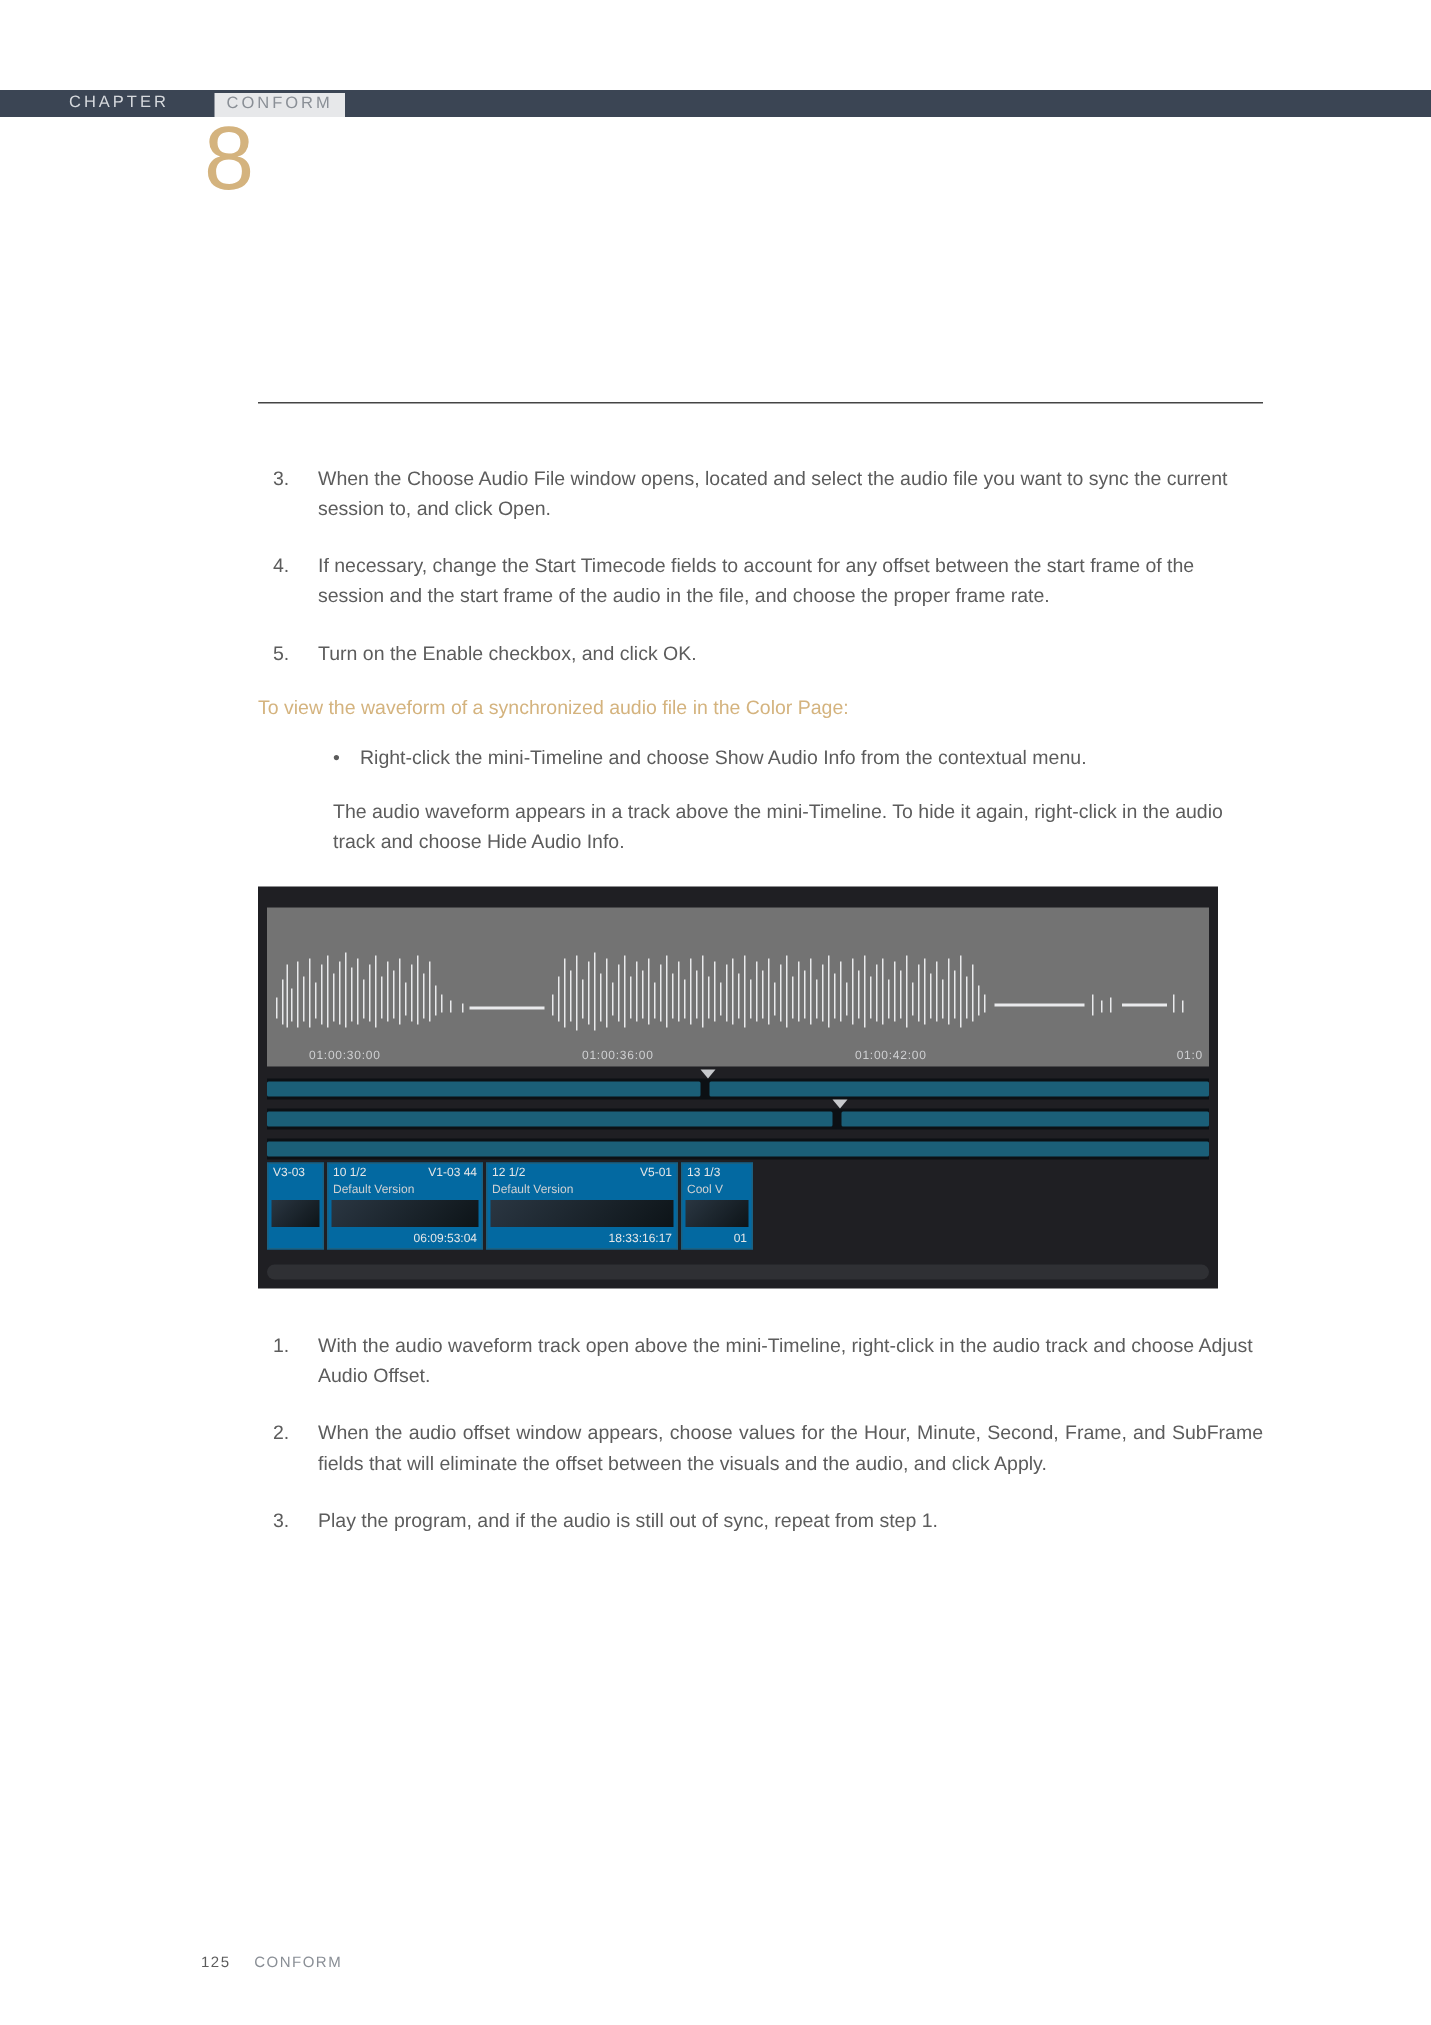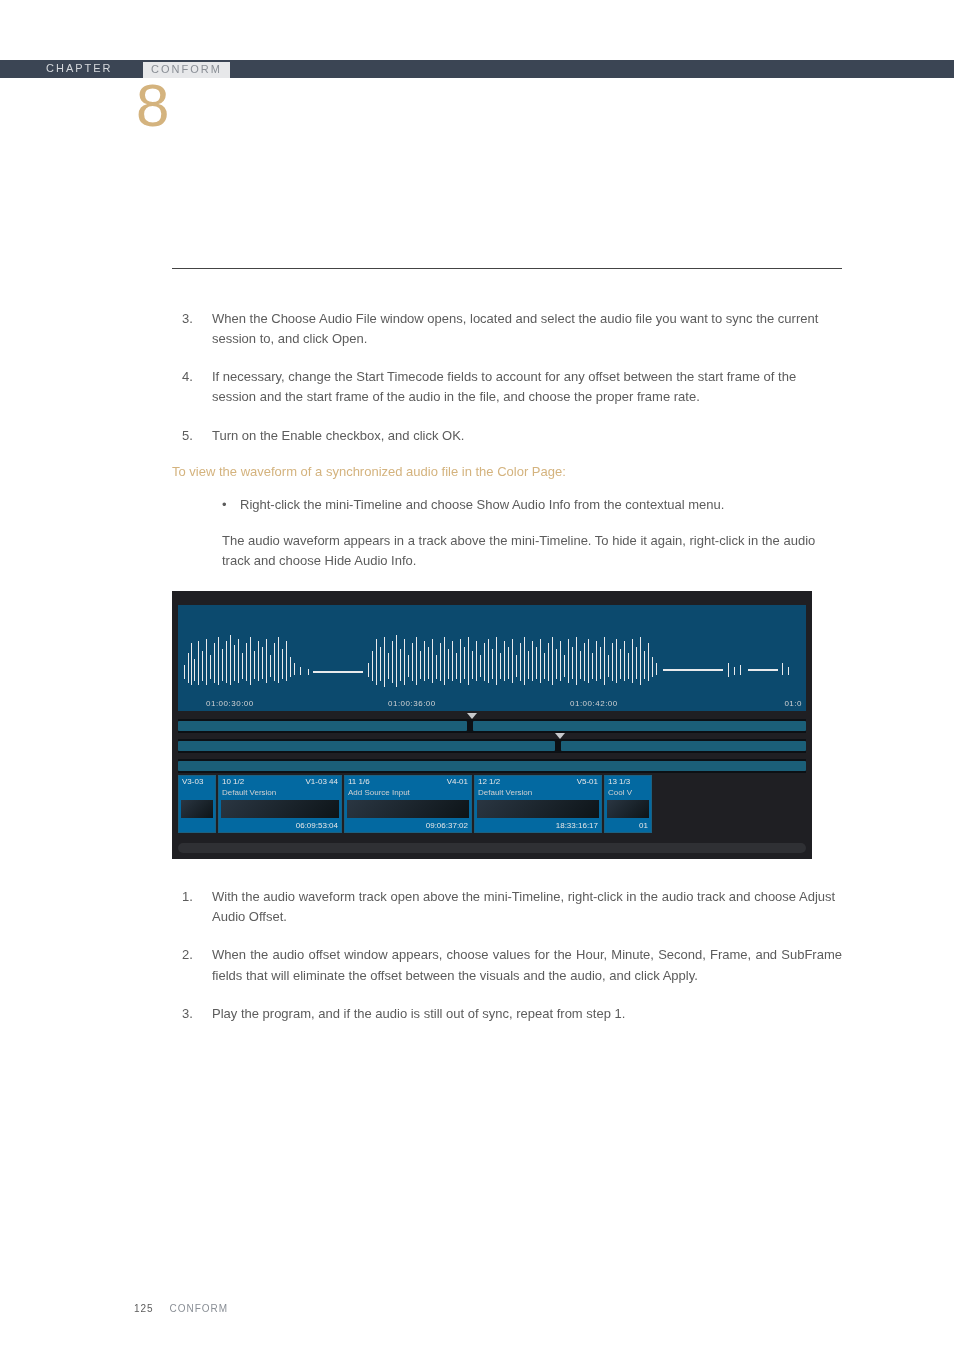--- a/index.html
+++ b/index.html
@@ -106,21 +106,21 @@
     margin-bottom: 28px;
     position: relative;
     overflow: hidden;
   }
   .waveform-area {
     position: absolute;
     top: 14px;
     left: 6px;
     right: 6px;
     height: 106px;
-    background: #0c4a6e;
+    background: #737373;
   }
   .wave {
     position: absolute;
     bottom: 18px;
     left: 0;
     right: 0;
     height: 60px;
   }
   .tc {
     position: absolute;
@@ -401,33 +401,26 @@
     <div class="track" style="top:168px">
       <div class="track-seg" style="left:0;width:100%"></div>
     </div>
 
     <div class="clips-row" id="clips-row">
         <div class="clip" style="width: 38px;">
           <div class="clip-title">V3-03</div>
           <div class="clip-thumb"></div>
           <div class="clip-tc" style="left: 3px;">0:00:00</div>
         </div>
-        <div class="clip" style="width: 124px;">
+        <div class="clip" style="width: 104px;">
           <div class="clip-title">10 1/2</div>
           <div class="clip-vnum">V1-03 44</div>
           <div class="clip-sub">Default Version</div>
           <div class="clip-thumb"></div>
           <div class="clip-tc" style="right: 3px;">06:09:53:04</div>
-        </div>
-        <div class="clip" style="width: 128px;">
-          <div class="clip-title">11 1/6</div>
-          <div class="clip-vnum">V4-01</div>
-          <div class="clip-sub">Add Source Input</div>
-          <div class="clip-thumb"></div>
-          <div class="clip-tc" style="right: 3px;">09:06:37:02</div>
         </div>
         <div class="clip" style="width: 128px;">
           <div class="clip-title">12 1/2</div>
           <div class="clip-vnum">V5-01</div>
           <div class="clip-sub">Default Version</div>
           <div class="clip-thumb"></div>
           <div class="clip-tc" style="right: 3px;">18:33:16:17</div>
         </div>
         <div class="clip" style="width: 48px;">
           <div class="clip-title">13 1/3</div>

